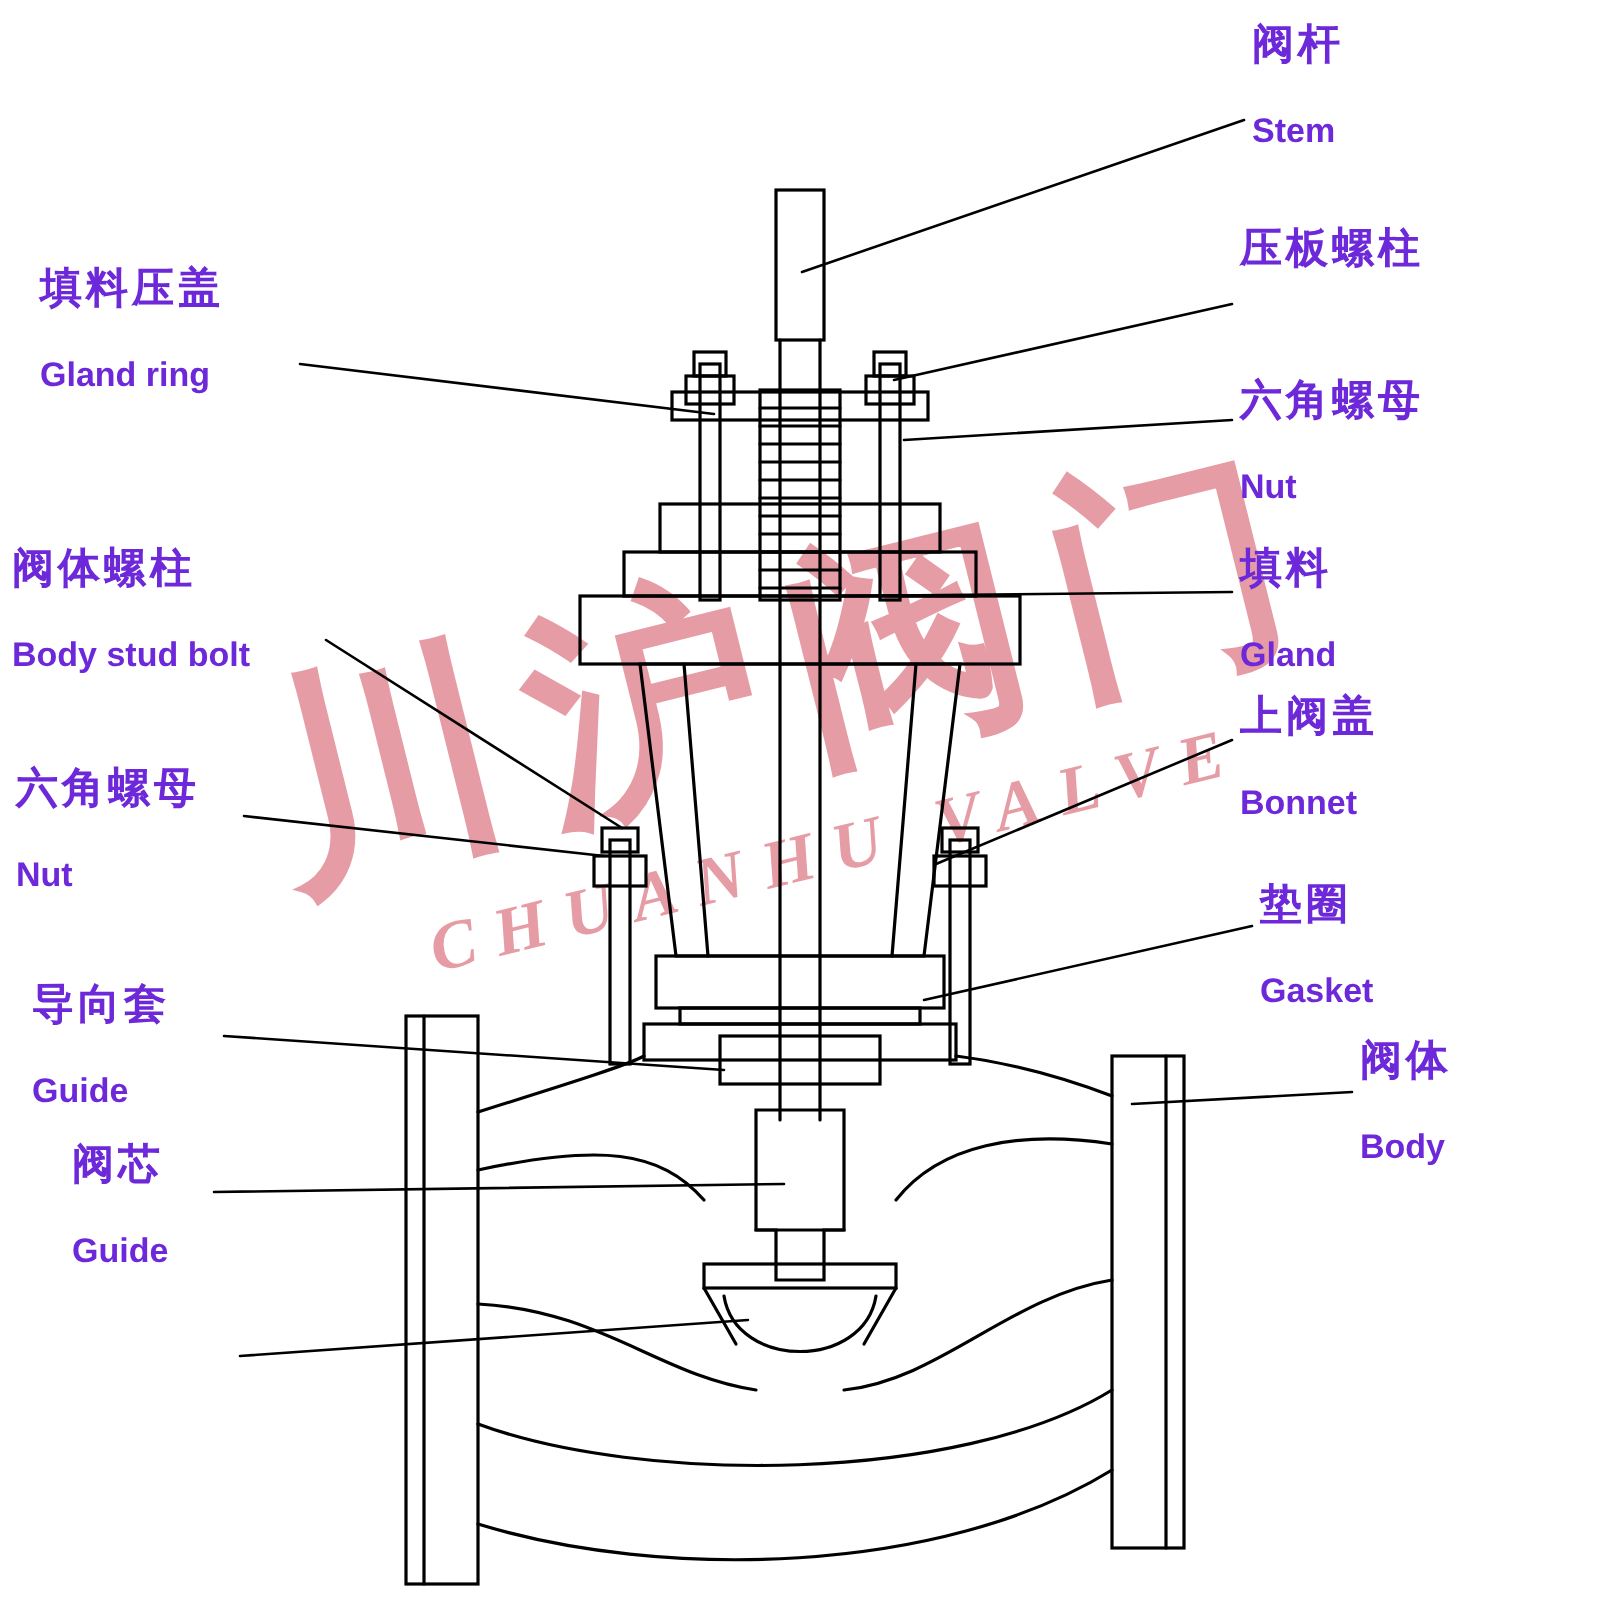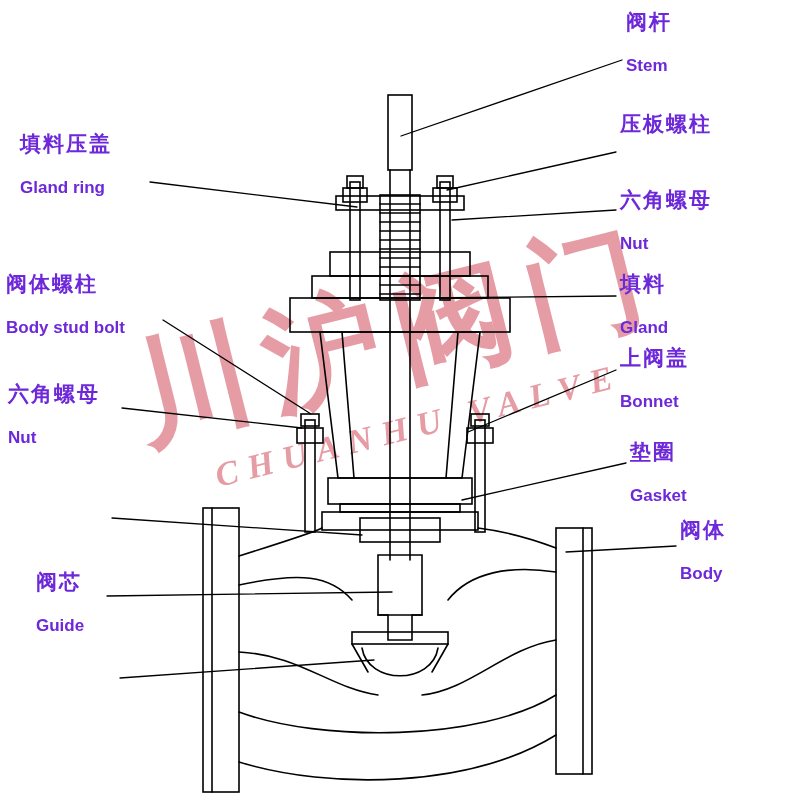--- a/index.html
+++ b/index.html
@@ -177,20 +177,24 @@
   <div class="label" style="left:8px;top:380px">
     <span class="zh">六角螺母</span>
     <span class="en">Nut</span>
   </div>
 
   <div class="label" style="left:630px;top:438px">
     <span class="zh">垫圈</span>
     <span class="en">Gasket</span>
   </div>
 
+  <div class="label" style="left:16px;top:488px">
+    <span class="zh">导向套</span>
+    <span class="en">Guide</span>
+  </div>
 
   <div class="label" style="left:680px;top:516px">
     <span class="zh">阀体</span>
     <span class="en">Body</span>
   </div>
 
   <div class="label" style="left:36px;top:568px">
     <span class="zh">阀芯</span>
     <span class="en">Guide</span>
   </div>

